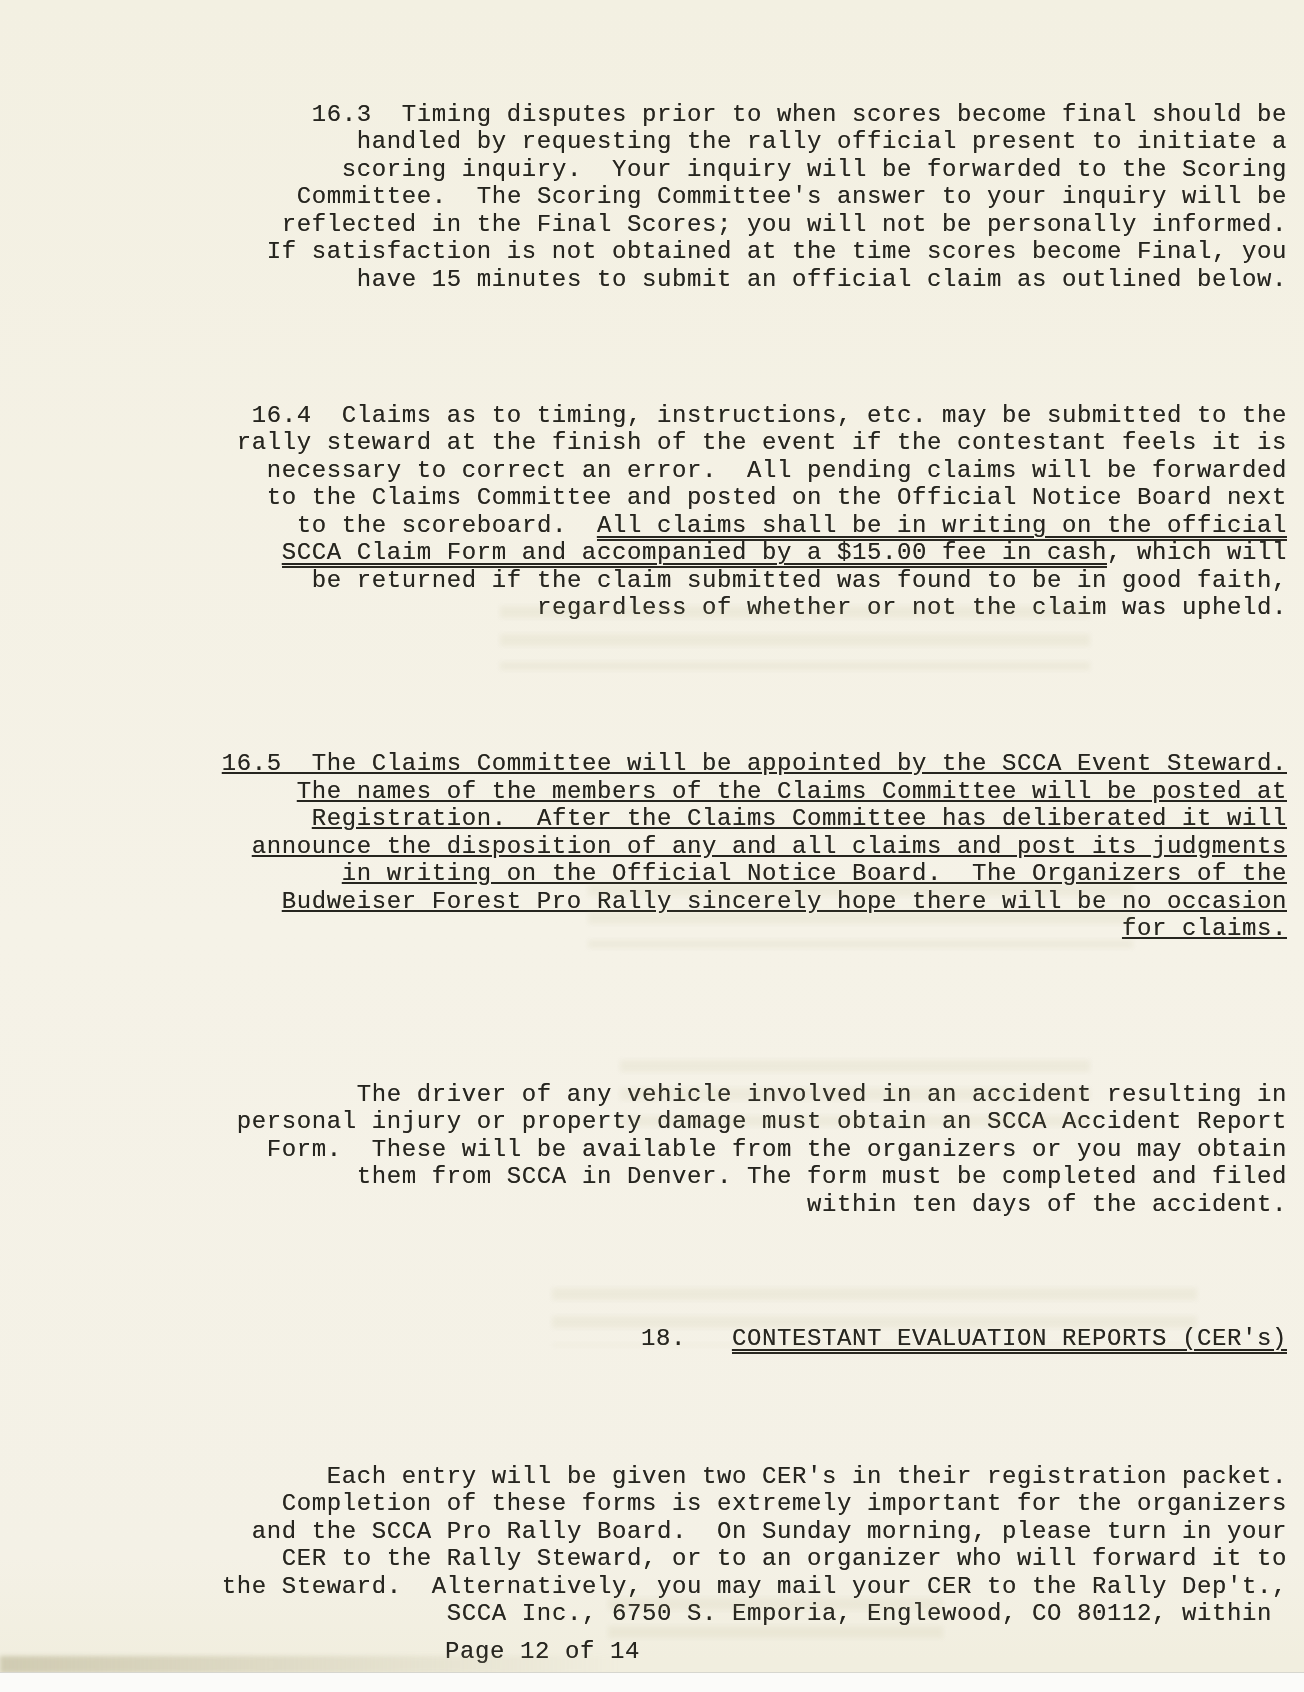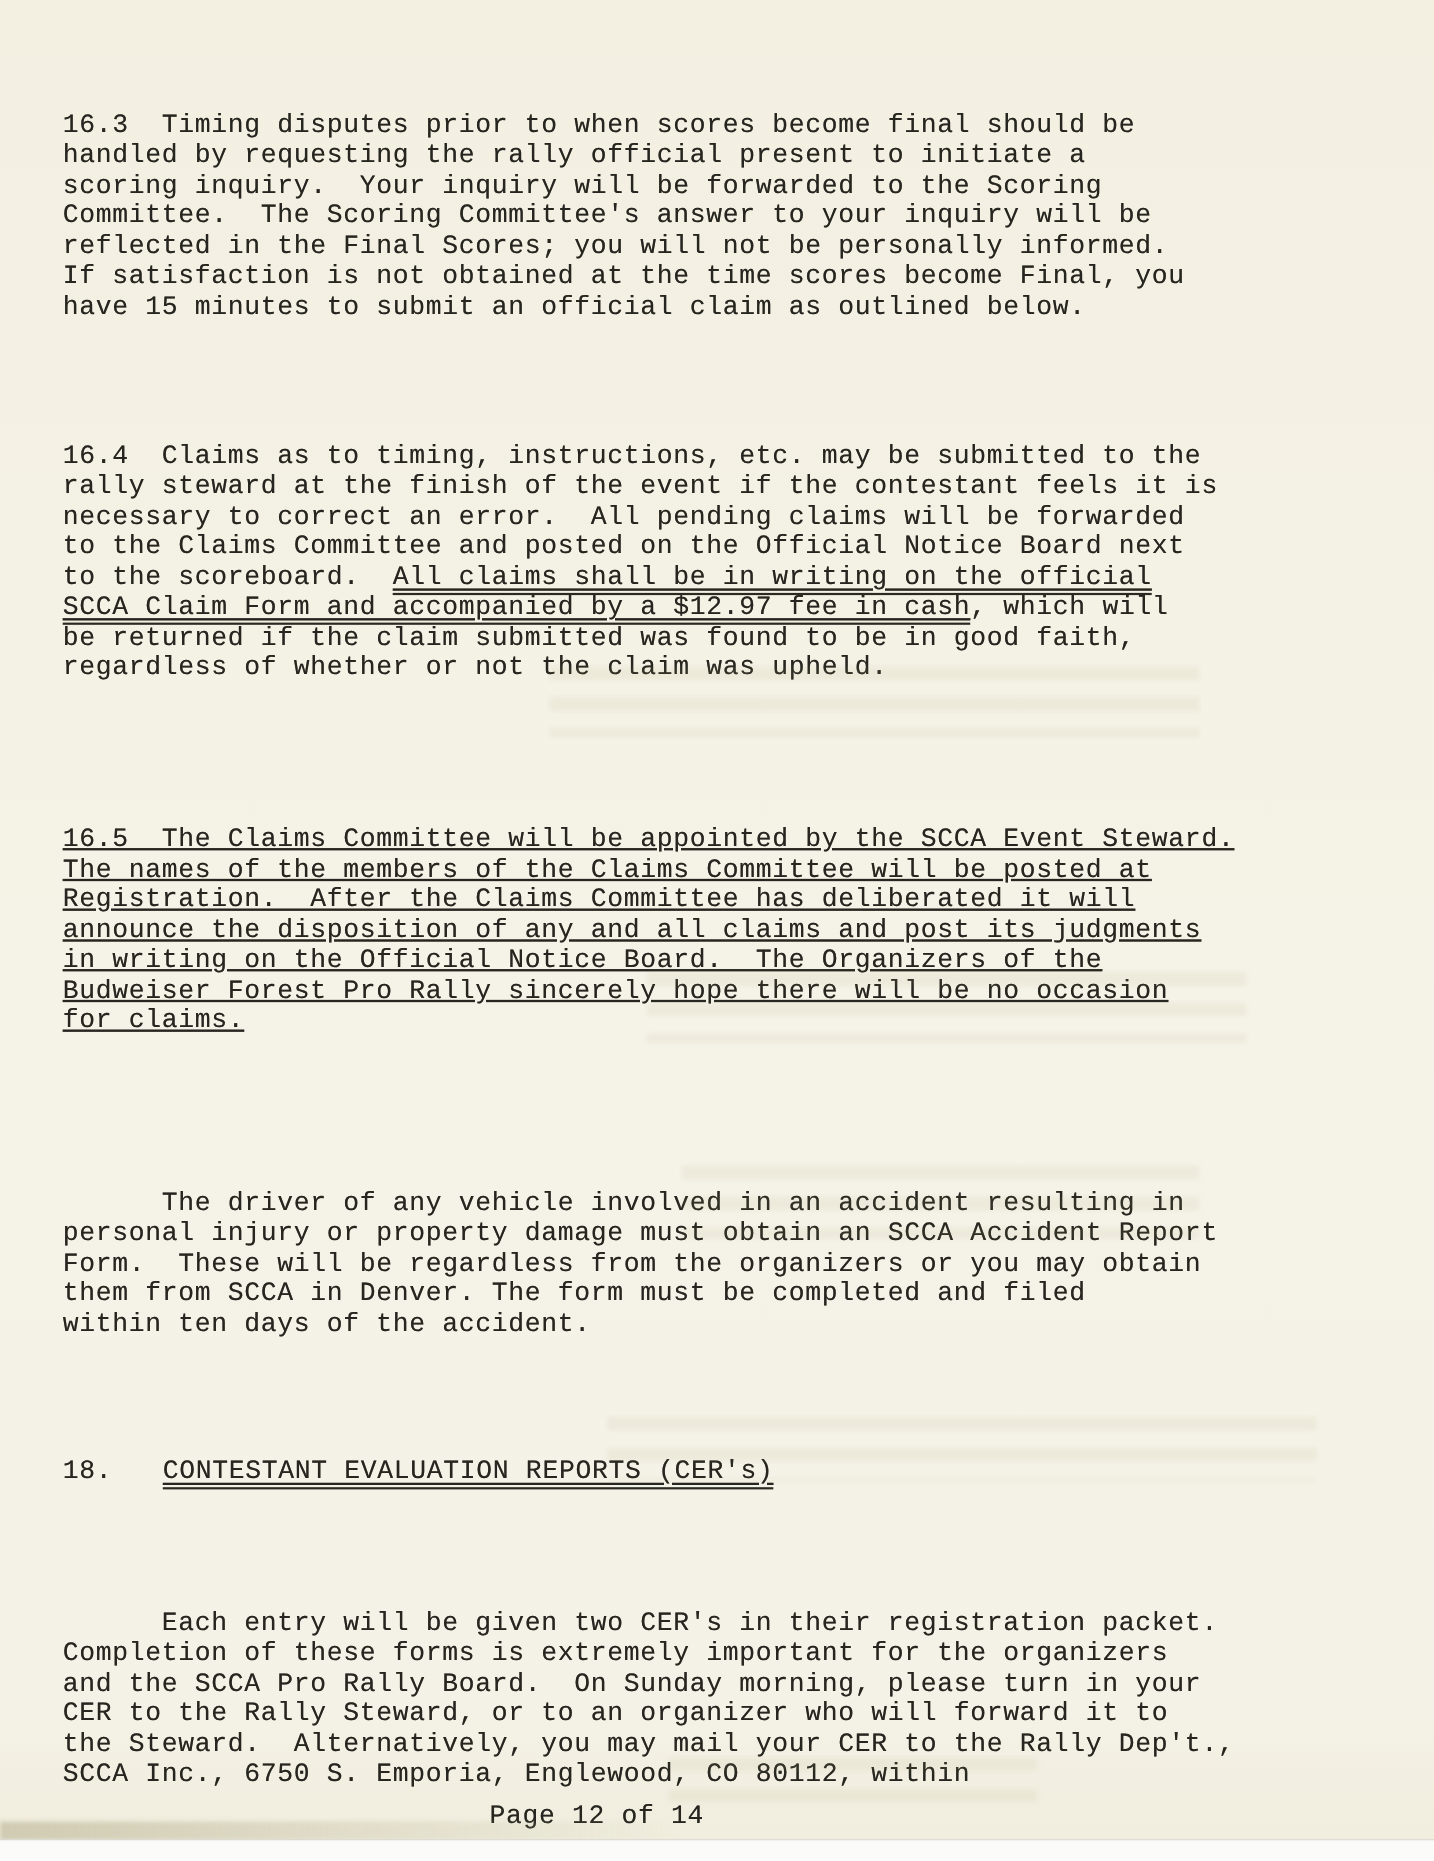--- a/index.html
+++ b/index.html
@@ -20,21 +20,21 @@
     top: 18px;
     left: 57px;
     width: 1230px;
     white-space: pre;
     font-size: 24px;
     line-height: 27.5px;
     letter-spacing: 0.6px;
     text-shadow: 0 0 0.5px rgba(38,37,31,0.55);
   }
 
-  .para, .heading { margin: 0; }
+  .para, .heading { margin: 0; text-align: right; }
 
   .m26 { margin-top: 26px; }
   .m28 { margin-top: 28px; }
   .m40 { margin-top: 24px; }
   .m44 { margin-top: 44px; }
   .m46 { margin-top: 46px; text-decoration: underline; }
 
   
   .u {
     text-decoration: underline;
@@ -101,36 +101,36 @@
 Committee.  The Scoring Committee's answer to your inquiry will be
 reflected in the Final Scores; you will not be personally informed.
 If satisfaction is not obtained at the time scores become Final, you
 have 15 minutes to submit an official claim as outlined below.</span></p>
 
     <p class="para m26"><span>16.4  Claims as to timing, instructions, etc. may be submitted to the
 rally steward at the finish of the event if the contestant feels it is
 necessary to correct an error.  All pending claims will be forwarded
 to the Claims Committee and posted on the Official Notice Board next
 to the scoreboard.  </span><span class="u">All claims shall be in writing on the official
-SCCA Claim Form and accompanied by a $12.97 fee in cash</span><span>, which will
+SCCA Claim Form and accompanied by a $15.00 fee in cash</span><span>, which will
 be returned if the claim submitted was found to be in good faith,
 regardless of whether or not the claim was upheld.</span></p>
 
     <p class="para m46"><span>16.5  The Claims Committee will be appointed by the SCCA Event Steward.
 The names of the members of the Claims Committee will be posted at
 Registration.  After the Claims Committee has deliberated it will
 announce the disposition of any and all claims and post its judgments
 in writing on the Official Notice Board.  The Organizers of the
 Budweiser Forest Pro Rally sincerely hope there will be no occasion
 for claims.</span></p>
 
 
     <p class="para m28"><span>      The driver of any vehicle involved in an accident resulting in
 personal injury or property damage must obtain an SCCA Accident Report
-Form.  These will be regardless from the organizers or you may obtain
+Form.  These will be available from the organizers or you may obtain
 them from SCCA in Denver. The form must be completed and filed
 within ten days of the accident.</span></p>
 
     <p class="heading m40"><span>18.</span><span class="tab"></span><span class="u">CONTESTANT EVALUATION REPORTS (CER's)</span></p>
 
     <p class="para m28"><span>      Each entry will be given two CER's in their registration packet.
 Completion of these forms is extremely important for the organizers
 and the SCCA Pro Rally Board.  On Sunday morning, please turn in your
 CER to the Rally Steward, or to an organizer who will forward it to
 the Steward.  Alternatively, you may mail your CER to the Rally Dep't.,

